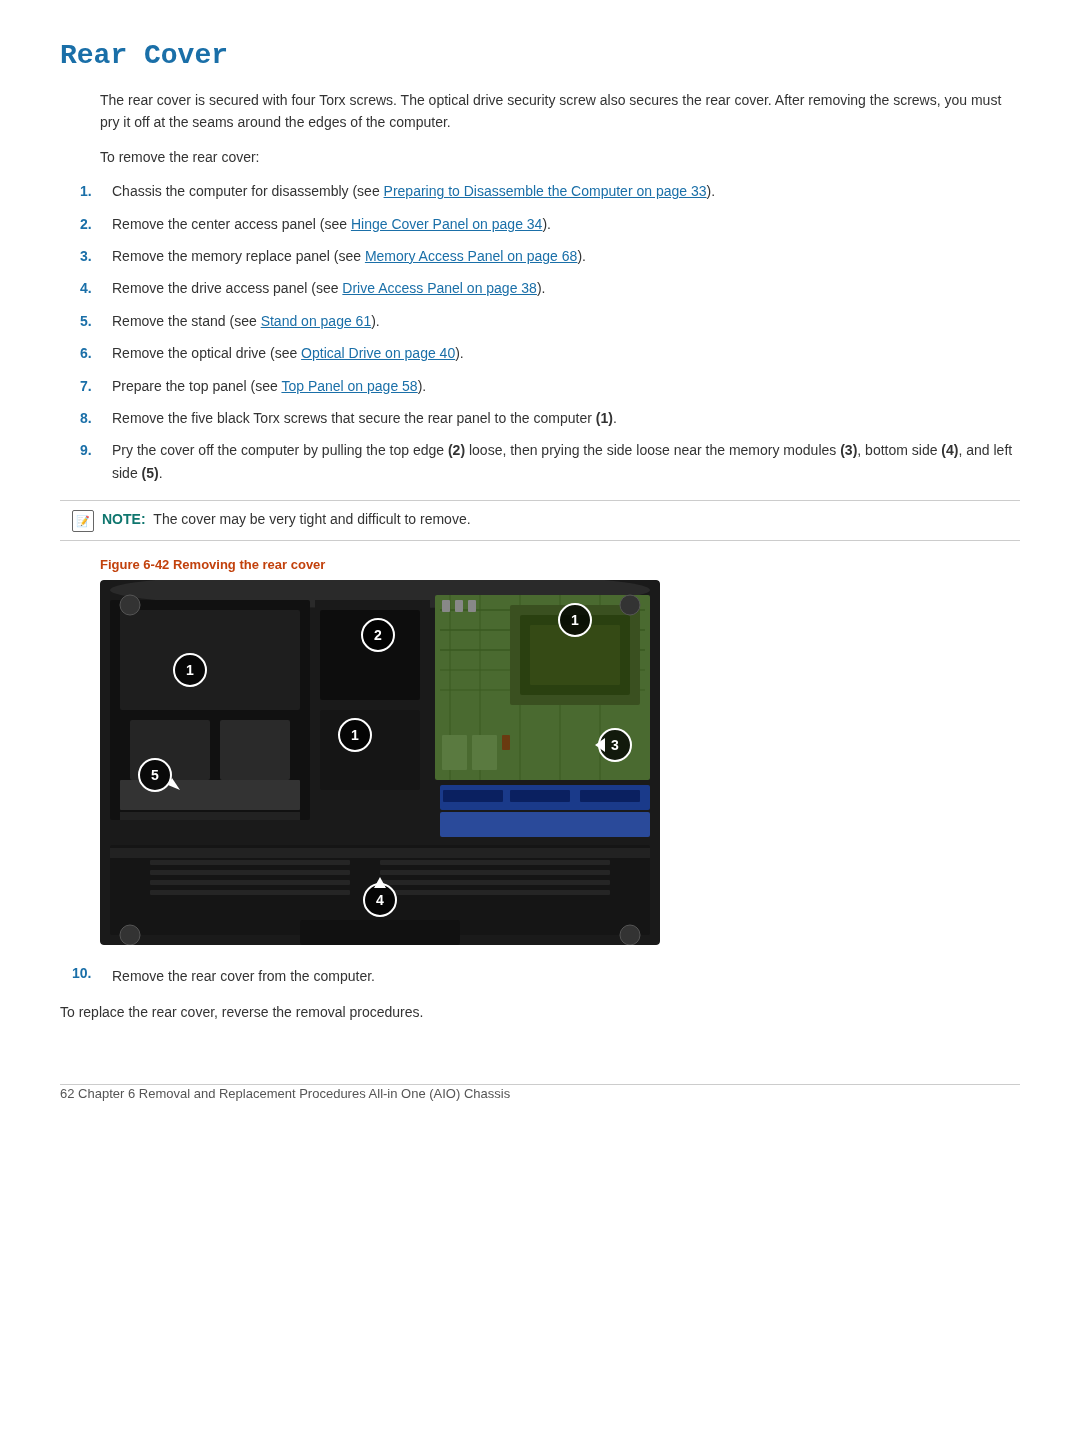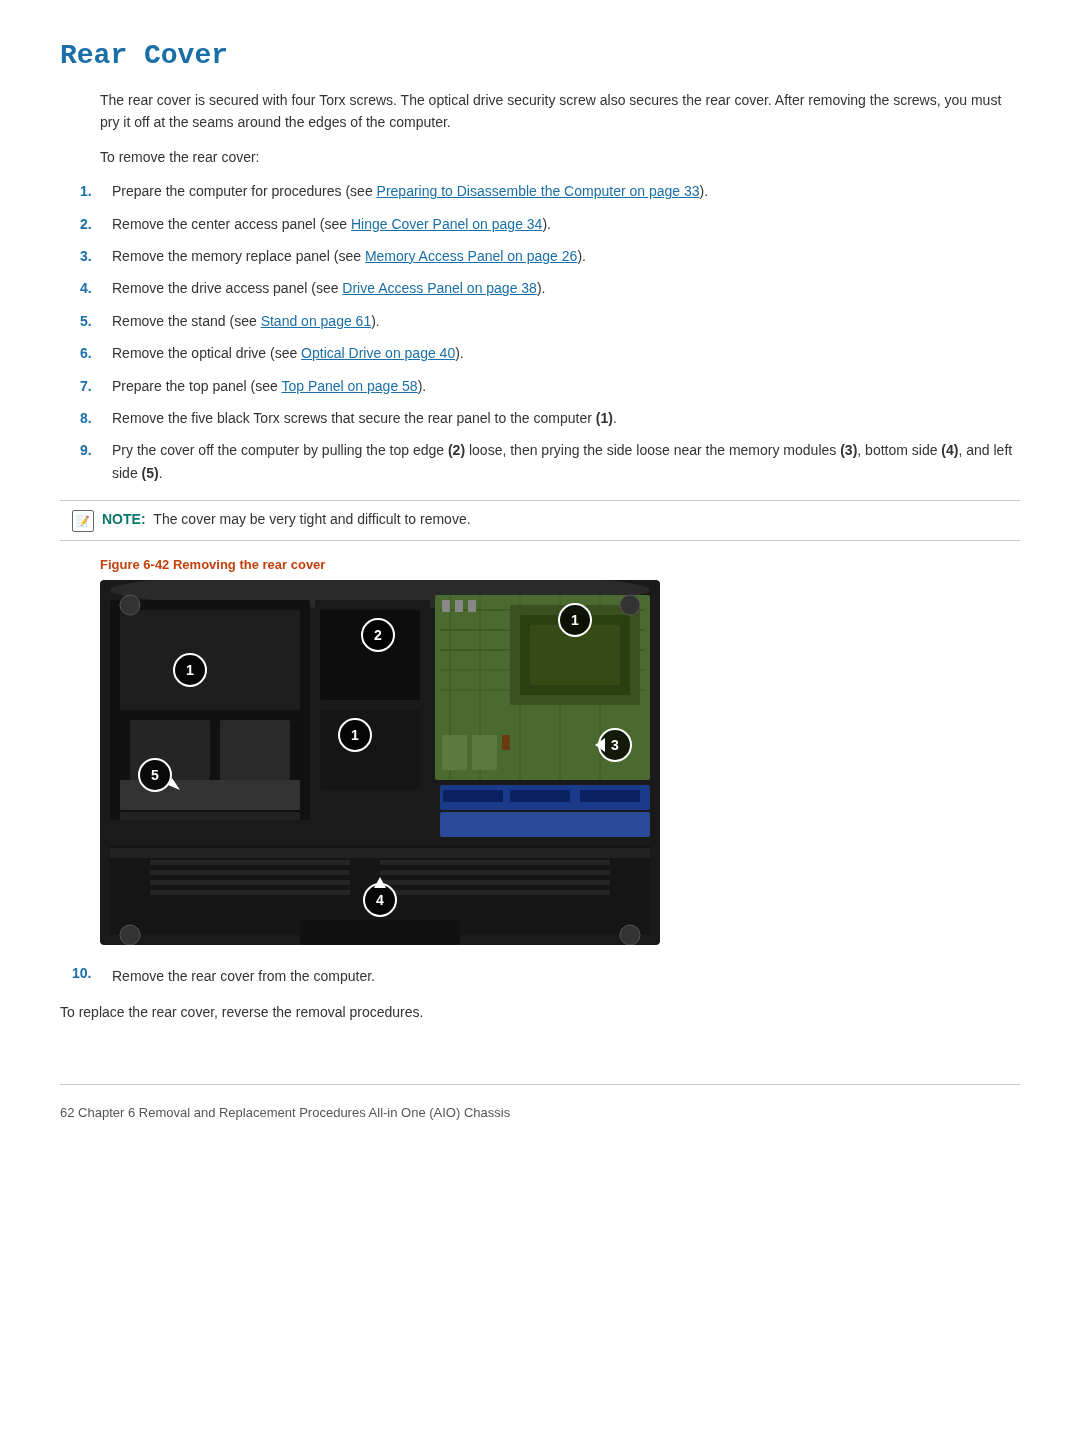--- a/index.html
+++ b/index.html
@@ -83,56 +83,56 @@
       font-weight: bold;
       margin-bottom: 8px;
       font-size: 13px;
     }
     .figure-container {
       margin: 8px 40px 20px 40px;
     }
     .footer-bar {
       border-top: 1px solid #ccc;
       margin-top: 60px;
-      padding-top: 20px;
+      padding-top: 1px;
       color: #555;
       font-size: 13px;
     }
   </style>
 </head>
 <body>
 
 <h1 class="page-title">Rear Cover</h1>
 
 <p class="intro-text">
   <span>The rear cover is secured with four Torx screws. The optical drive security screw also secures the rear cover. After removing the screws, you must pry it off at the seams around the edges of the computer.</span>
 </p>
 
 <p class="intro-text to-remove">To remove the rear cover:</p>
 
 <ol class="steps-list">
 
   <li>
     <span class="step-num">1.</span>
     <span class="step-text">
-      <span>Prepare the computer for procedures (see </span><a class="link">Preparing to Disassemble the Computer on page 33</a><span>).</span>
+      <span>Chassis the computer for disassembly (see </span><a class="link">Preparing to Disassemble the Computer on page 33</a><span>).</span>
     </span>
   </li>
 
   <li>
     <span class="step-num">2.</span>
     <span class="step-text">
       <span>Remove the center access panel (see </span><a class="link">Hinge Cover Panel on page 34</a><span>).</span>
     </span>
   </li>
 
   <li>
     <span class="step-num">3.</span>
     <span class="step-text">
-      <span>Remove the memory replace panel (see </span><a class="link">Memory Access Panel on page 26</a><span>).</span>
+      <span>Remove the memory replace panel (see </span><a class="link">Memory Access Panel on page 68</a><span>).</span>
     </span>
   </li>
 
   <li>
     <span class="step-num">4.</span>
     <span class="step-text">
       <span>Remove the drive access panel (see </span><a class="link">Drive Access Panel on page 38</a><span>).</span>
     </span>
   </li>
 

